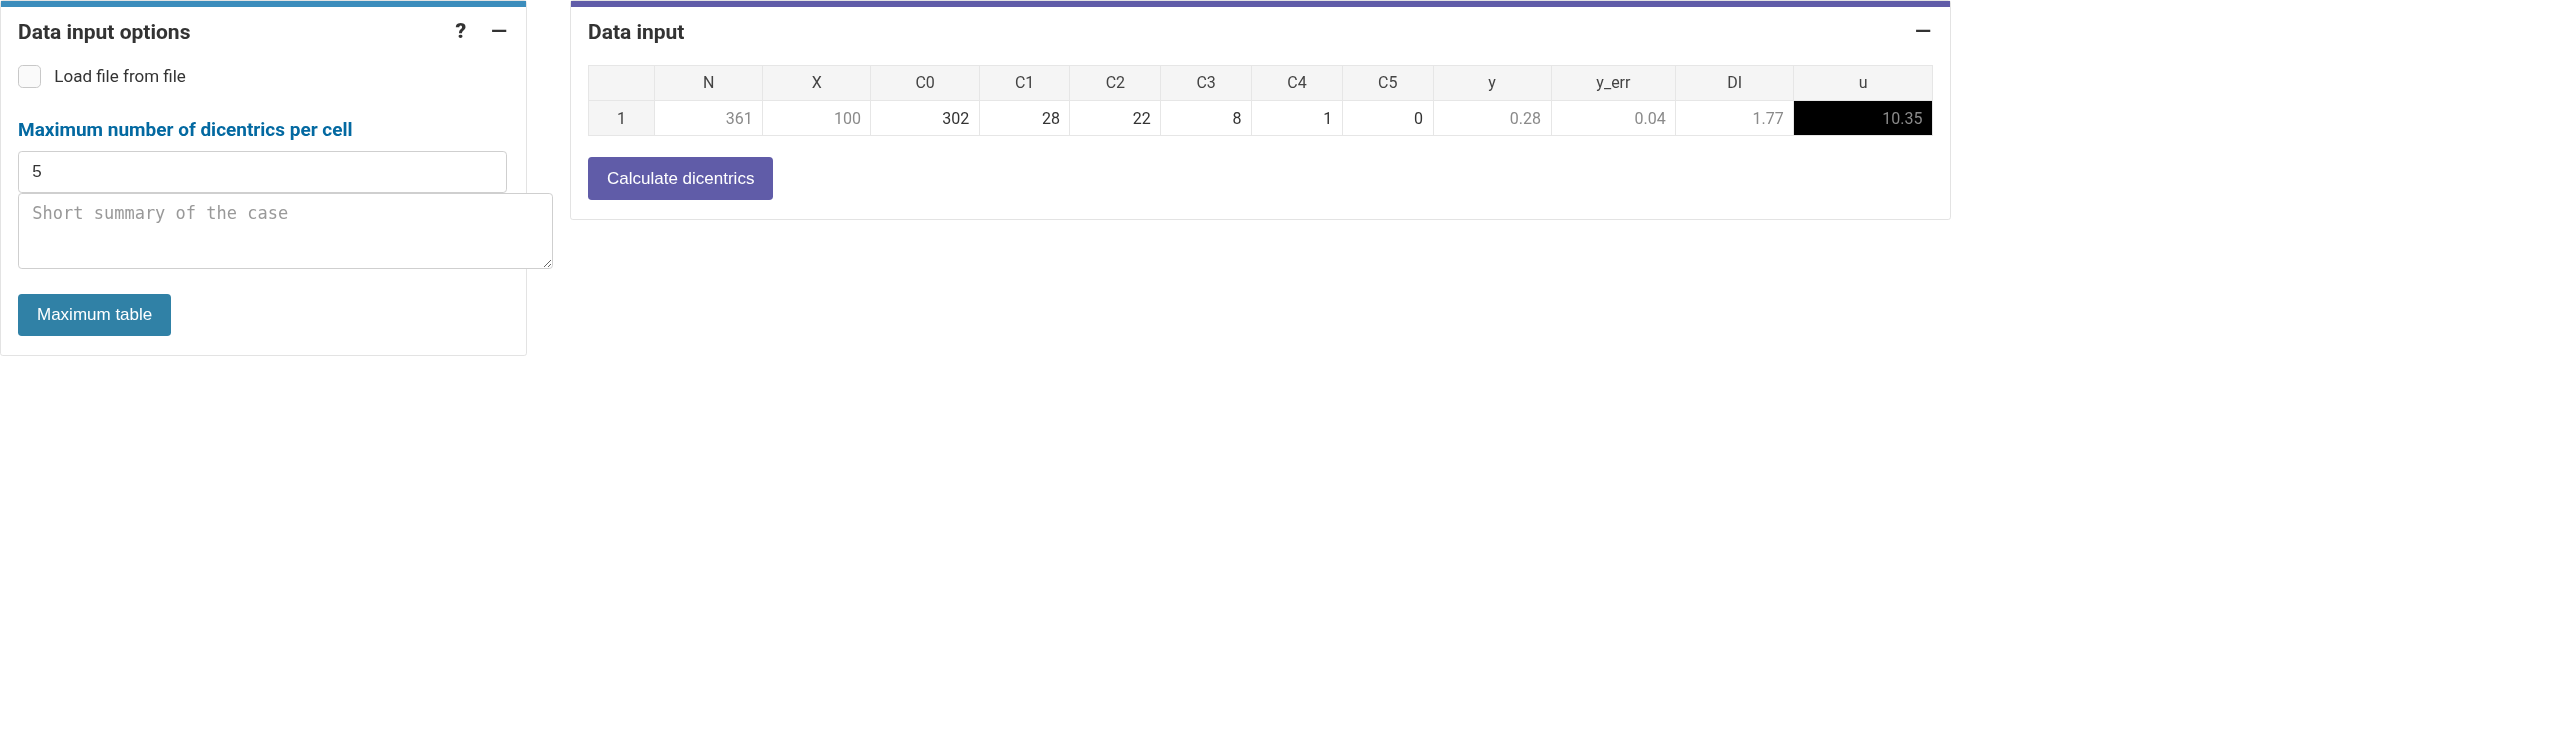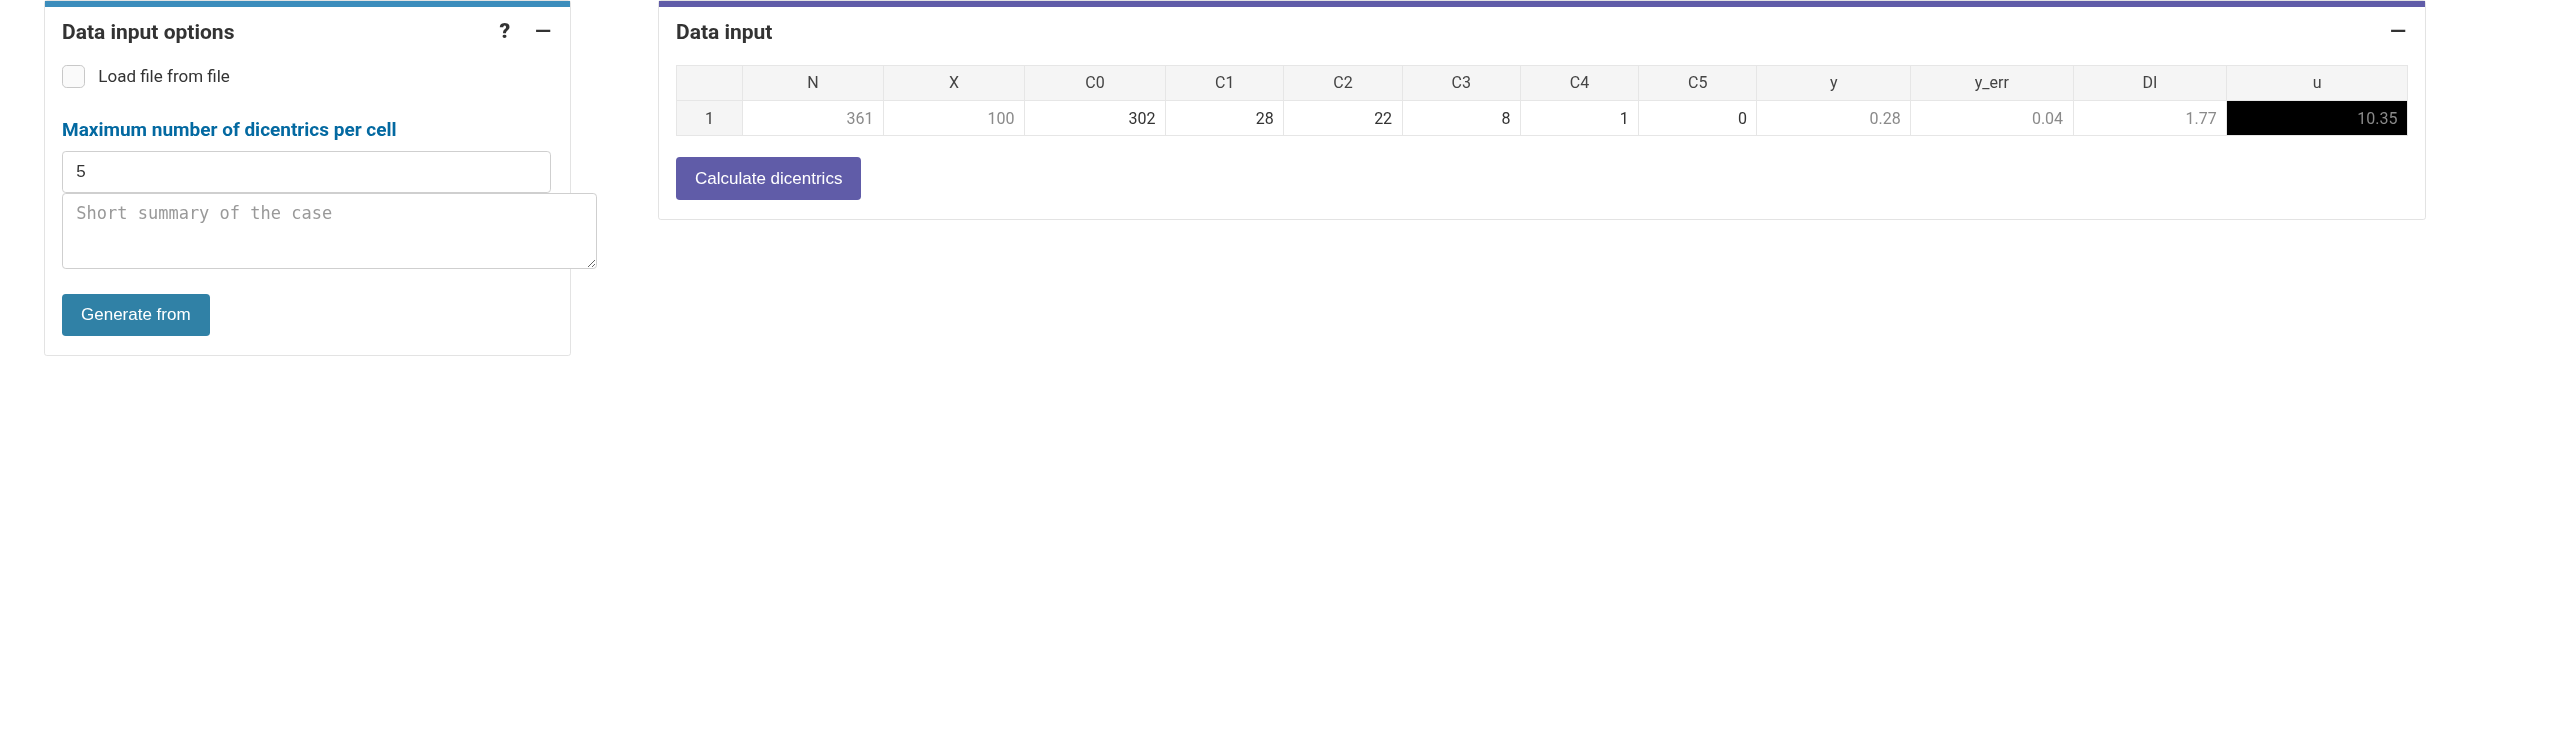--- a/index.html
+++ b/index.html
@@ -13,28 +13,27 @@
   .container {
     display: flex;
     gap: 43px;
     padding: 0 0 19px 0;
     align-items: flex-start;
   }
   .panel {
     border: 0.9px solid #e3e3e3;
     border-radius: 2.8px;
     background: #fff;
-    margin-left: 44px;
   }
   .panel.left {
     width: 527px;
     flex-shrink: 0;
   }
   .panel.right {
-    width: 1768px;
+    width: 1381px;
     flex-shrink: 0;
   }
   .panel .topbar {
     height: 5.7px;
     width: 100%;
   }
   .panel.left .topbar { background: #3c8dbc; }
   .panel.right .topbar { background: #605ca8; }
 
   .panel-header {
@@ -171,21 +170,21 @@
         <div class="checkbox-box"></div>
         <span class="checkbox-label">Load file from file</span>
       </div>
 
       <div class="field-label">Maximum number of dicentrics per cell</div>
       <input class="text-input" type="text" value="5" style="">
 
       <textarea class="textarea" placeholder="Short summary of the case" style=""></textarea>
 
       <div>
-        <button class="btn btn-teal">Generate from</button>
+        <button class="btn btn-teal">Maximum table</button>
       </div>
     </div>
   </div>
 
   <div class="panel right">
     <div class="topbar"></div>
     <div class="panel-header">
       <div class="panel-title">Data input</div>
       <div class="panel-tools">
         <span class="tool-btn" style="font-weight:700;">—</span>

